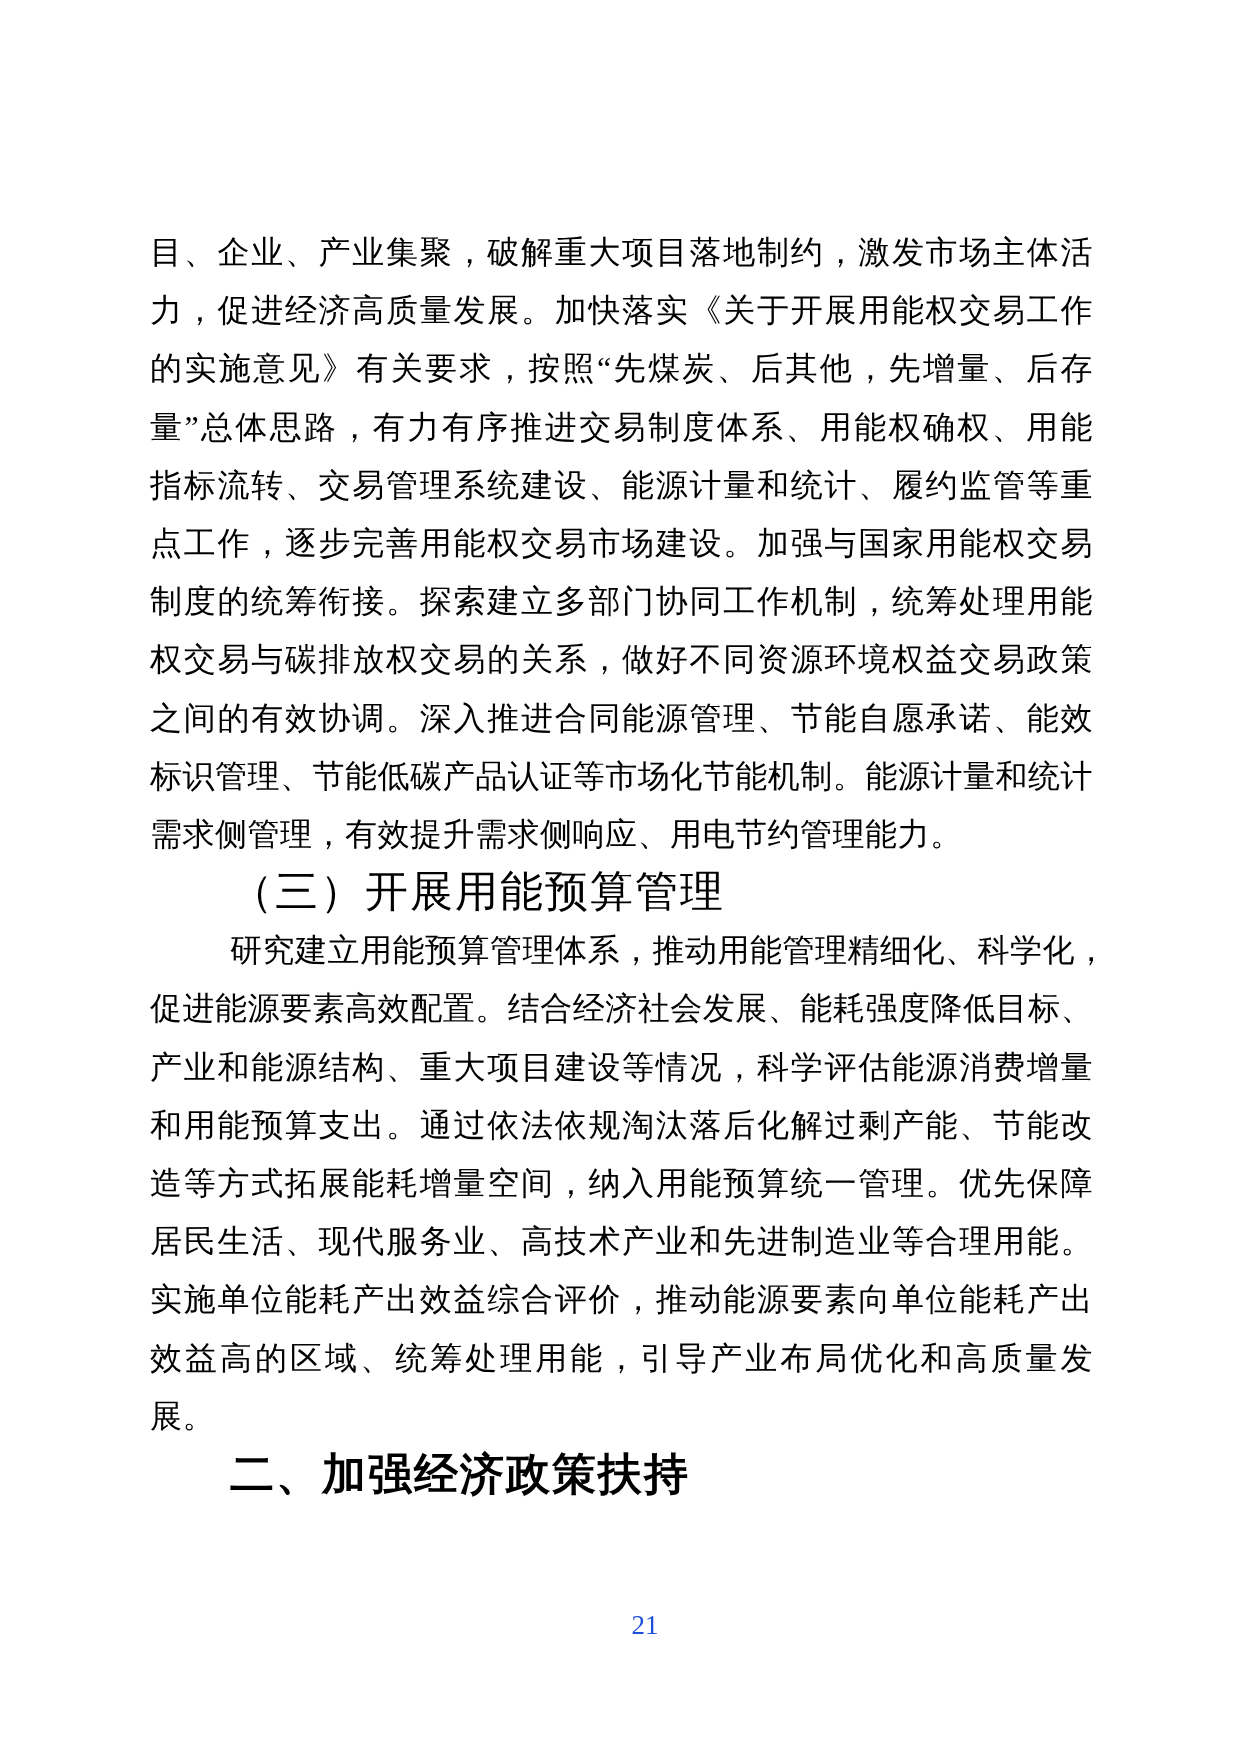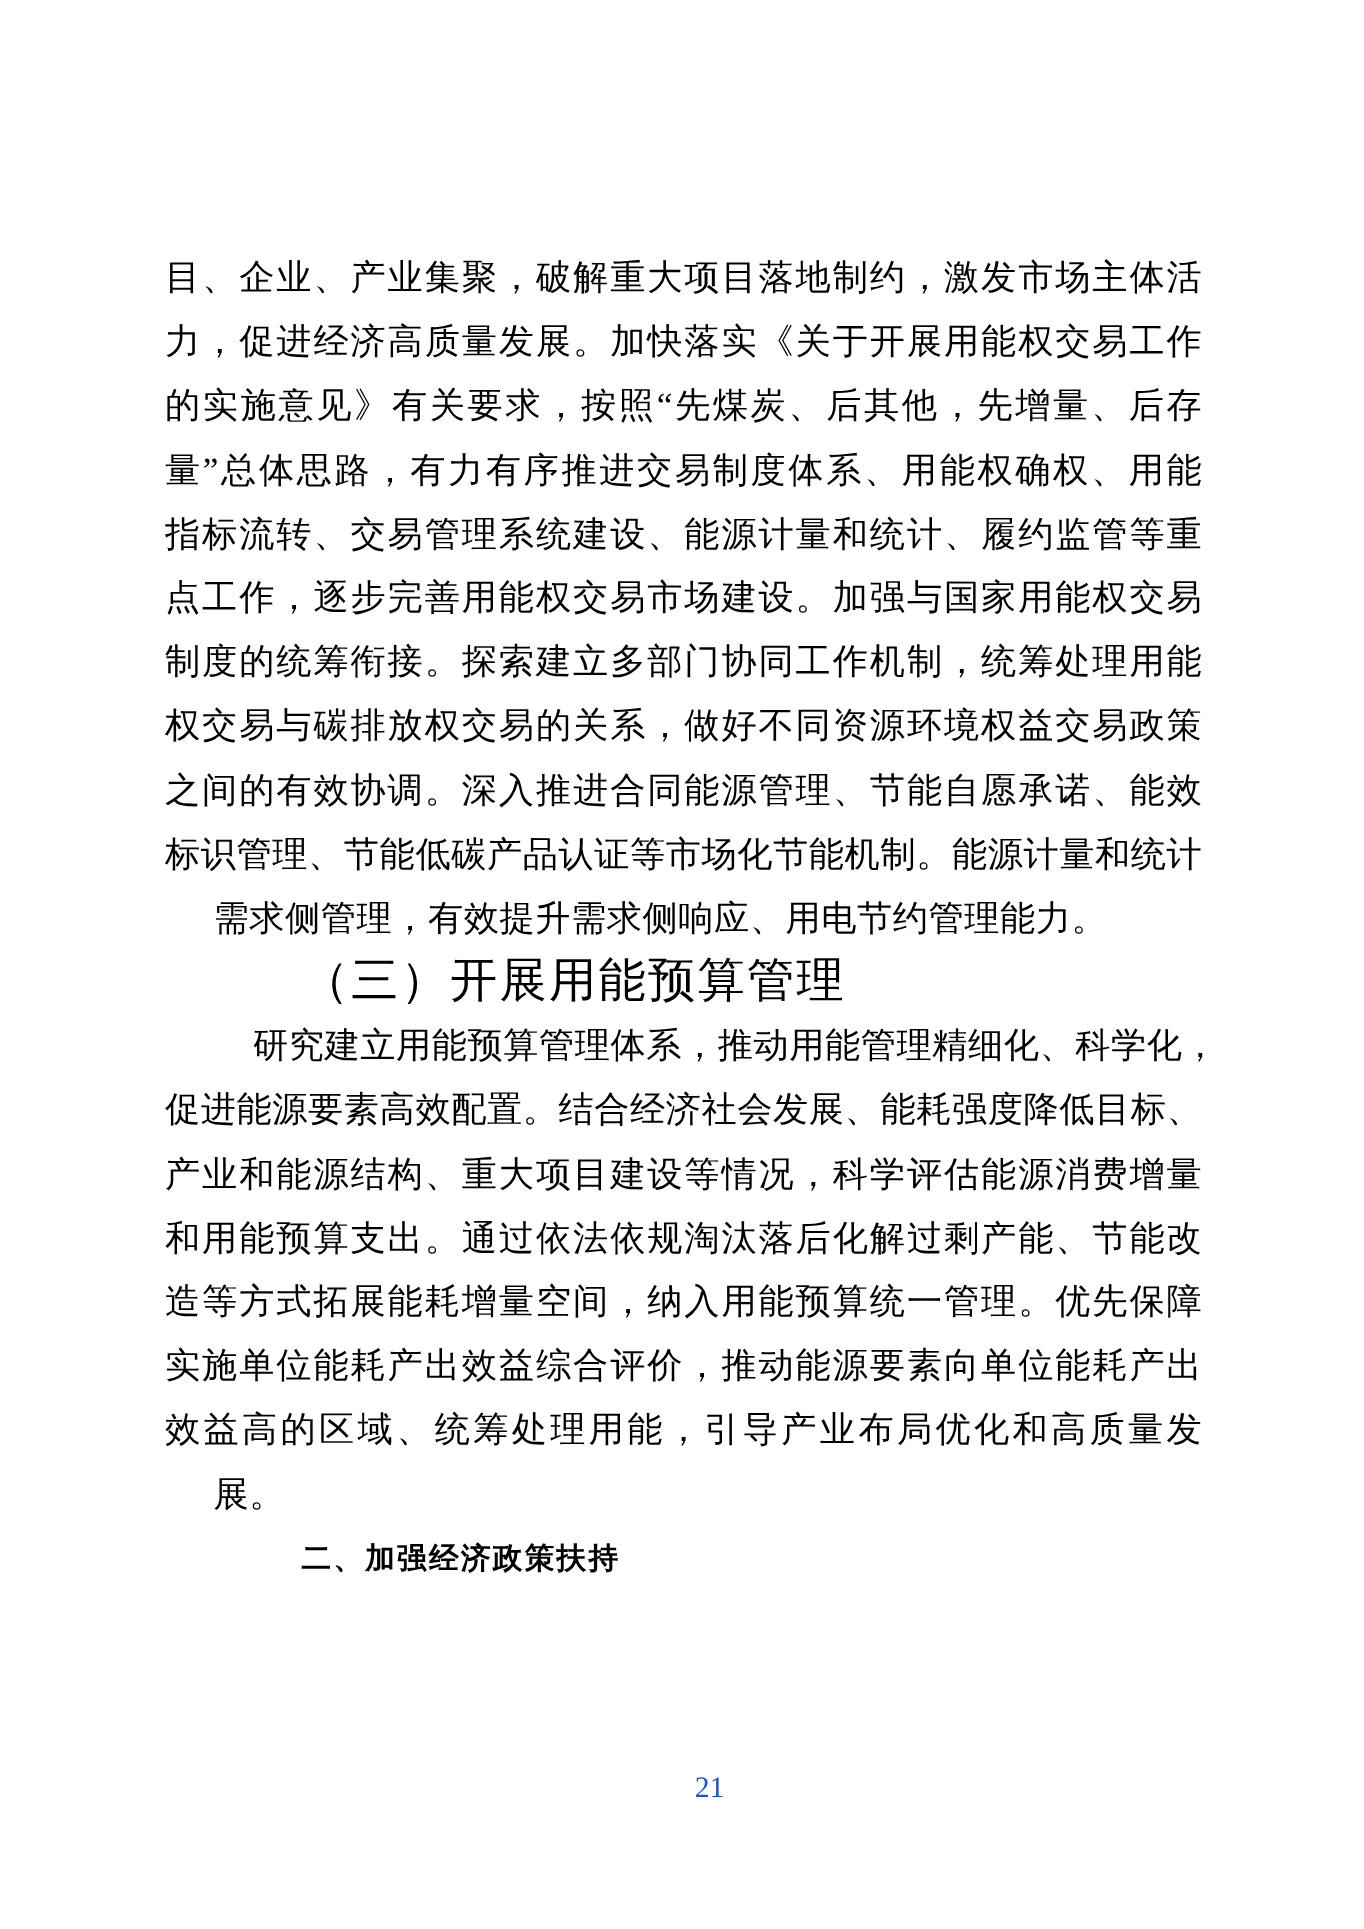--- a/index.html
+++ b/index.html
@@ -28,31 +28,30 @@
     letter-spacing: 0.5px;
     color: #000000;
     text-align: justify;
     text-align-last: justify;
     white-space: nowrap;
     overflow: visible;
   }
   .line.last {
     text-align: left;
     text-align-last: left;
-    margin-left: 44px;
   }
   .indent { padding-left: 80px; }
   .h3 { 
     font-size: 43px;
     letter-spacing: 2px;
   }
   .h1 { 
     font-family: "Liberation Sans", "DejaVu Sans", sans-serif;
     font-weight: bold;
-    font-size: 27px;
+    font-size: 44px;
     letter-spacing: 2px;
   }
   .footer-pageno {
     position: absolute;
     left: 595px; top: 1610px;
     width: 100px;
     text-align: center;
     font-size: 27px;
     font-family: "Liberation Serif", "DejaVu Serif", serif;
     color: #1d4ed8;
@@ -76,20 +75,21 @@
     <div class="line">标识管理、节能低碳产品认证等市场化节能机制。能源计量和统计</div>
     <div class="line last">需求侧管理，有效提升需求侧响应、用电节约管理能力。</div>
 
     <div class="line last indent h3">（三）开展用能预算管理</div>
 
     <div class="line indent">研究建立用能预算管理体系，推动用能管理精细化、科学化，</div>
     <div class="line">促进能源要素高效配置。结合经济社会发展、能耗强度降低目标、</div>
     <div class="line">产业和能源结构、重大项目建设等情况，科学评估能源消费增量</div>
     <div class="line">和用能预算支出。通过依法依规淘汰落后化解过剩产能、节能改</div>
     <div class="line">造等方式拓展能耗增量空间，纳入用能预算统一管理。优先保障</div>
+    <div class="line">居民生活、现代服务业、高技术产业和先进制造业等合理用能。</div>
     <div class="line">实施单位能耗产出效益综合评价，推动能源要素向单位能耗产出</div>
     <div class="line">效益高的区域、统筹处理用能，引导产业布局优化和高质量发</div>
     <div class="line last">展。</div>
 
     <div class="line last indent h1">二、加强经济政策扶持</div>
 
   </div>
 
   <div class="footer-pageno">21</div>
 </div>

